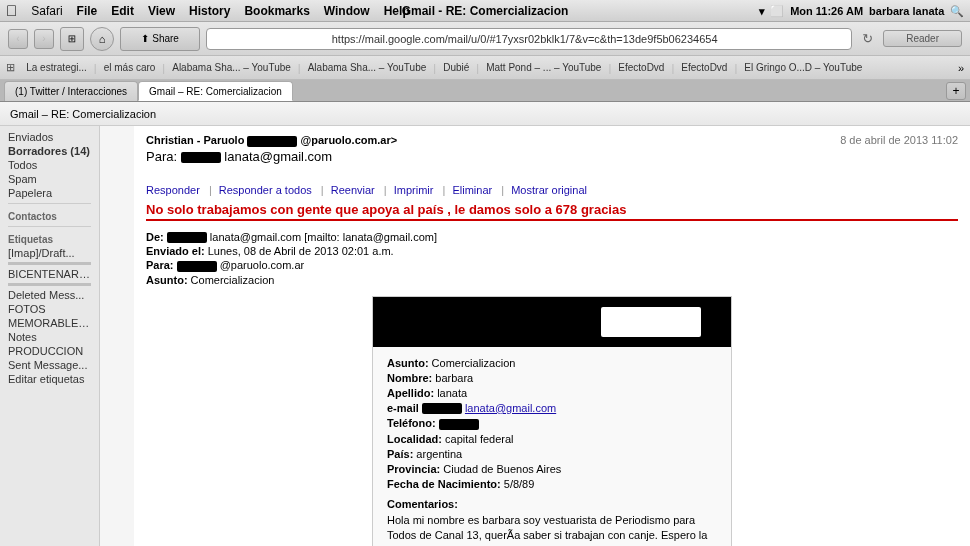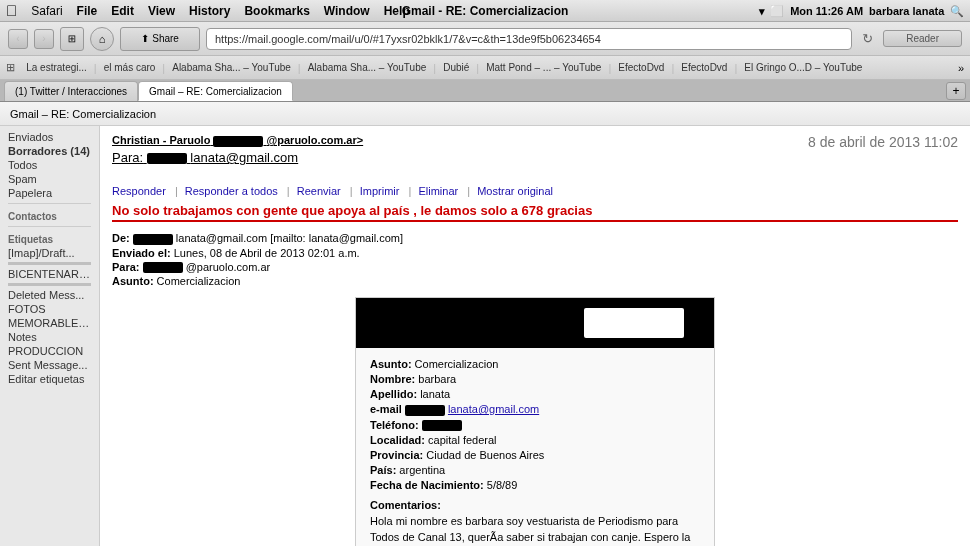--- a/index.html
+++ b/index.html
@@ -54,26 +54,27 @@
       display: flex; align-items: center; justify-content: center;
       cursor: pointer; font-size: 10px; color: #555;
     }
     .nav-btn.disabled { color: #bbb; }
     .address-bar {
       flex: 1;
       height: 22px;
       background: white;
       border: 1px solid #999;
       border-radius: 4px;
-      padding: 0 28px 0 8px;
+      padding: 0 28px 0 19px;
       font-size: 11px;
       color: #333;
       display: flex;
       align-items: center;
       position: relative;
+      justify-content: center;
     }
     .address-bar-text { overflow: hidden; white-space: nowrap; text-overflow: ellipsis; font-size: 11px; }
     .reader-btn {
       background: linear-gradient(to bottom, #e0e0e0, #c8c8c8);
       border: 1px solid #999;
       border-radius: 3px;
       padding: 2px 22px;
       font-size: 10px;
       cursor: pointer;
       color: #555;
@@ -137,20 +138,21 @@
       align-items: center;
       padding: 0 10px;
       justify-content: space-between;
     }
 
     
     .main-layout {
       display: flex;
       height: calc(546px - 22px - 34px - 24px - 22px - 24px);
       background: #f5f5f5;
+      gap: 34px;
     }
 
     
     .sidebar {
       width: 100px;
       background: #e8e8e8;
       border-right: 1px solid #ccc;
       padding: 4px 0;
       overflow-y: auto;
       flex-shrink: 0;
@@ -175,42 +177,41 @@
 
     
     .email-content {
       flex: 1;
       background: white;
       overflow-y: auto;
       padding: 8px 12px;
     }
     .email-header {
       margin-bottom: 8px;
-      text-decoration: underline;
     }
     .email-from-line {
       font-size: 11px;
       font-weight: bold;
       margin-bottom: 2px;
     }
     .email-to-line {
       font-size: 13px;
       margin-bottom: 2px;
     }
     .email-actions {
       font-size: 11px;
       color: #1a0dab;
       margin-bottom: 6px;
       margin-top: 20px;
     }
     .email-actions span { cursor: pointer; margin-right: 4px; }
     .email-separator { font-size: 11px; color: #999; margin: 0 2px; }
     .email-date {
       float: right;
-      font-size: 14px;
+      font-size: 11px;
       color: #777;
     }
     .email-highlight {
       font-size: 13px;
       font-weight: bold;
       color: #cc0000;
       border-bottom: 2px solid #cc0000;
       margin-bottom: 10px;
       padding-bottom: 2px;
     }
@@ -441,26 +442,26 @@
         </div>
         <div class="field">
           <span class="field-label">Teléfono:</span>
           <span class="email-redacted" style="width:30px;">&nbsp;</span>
         </div>
         <div class="field">
           <span class="field-label">Localidad:</span>
           <span>capital federal</span>
         </div>
         <div class="field">
+          <span class="field-label">País:</span>
+          <span>argentina</span>
+        </div>
+        <div class="field">
           <span class="field-label">Provincia:</span>
           <span>Ciudad de Buenos Aires</span>
-        </div>
-        <div class="field">
-          <span class="field-label">País:</span>
-          <span>argentina</span>
         </div>
         <div class="field">
           <span class="field-label">Fecha de Nacimiento:</span>
           <span>5/8/89</span>
         </div>
         <div class="forwarded-comments">
           <div class="forwarded-comments-label">Comentarios:</div>
           <div class="forwarded-comments-text">Hola mi nombre es barbara soy vestuarista de Periodismo para Todos de Canal 13, querÃ­a saber si trabajan con canje. Espero la respuesta. Saludos</div>
         </div>
       </div>

